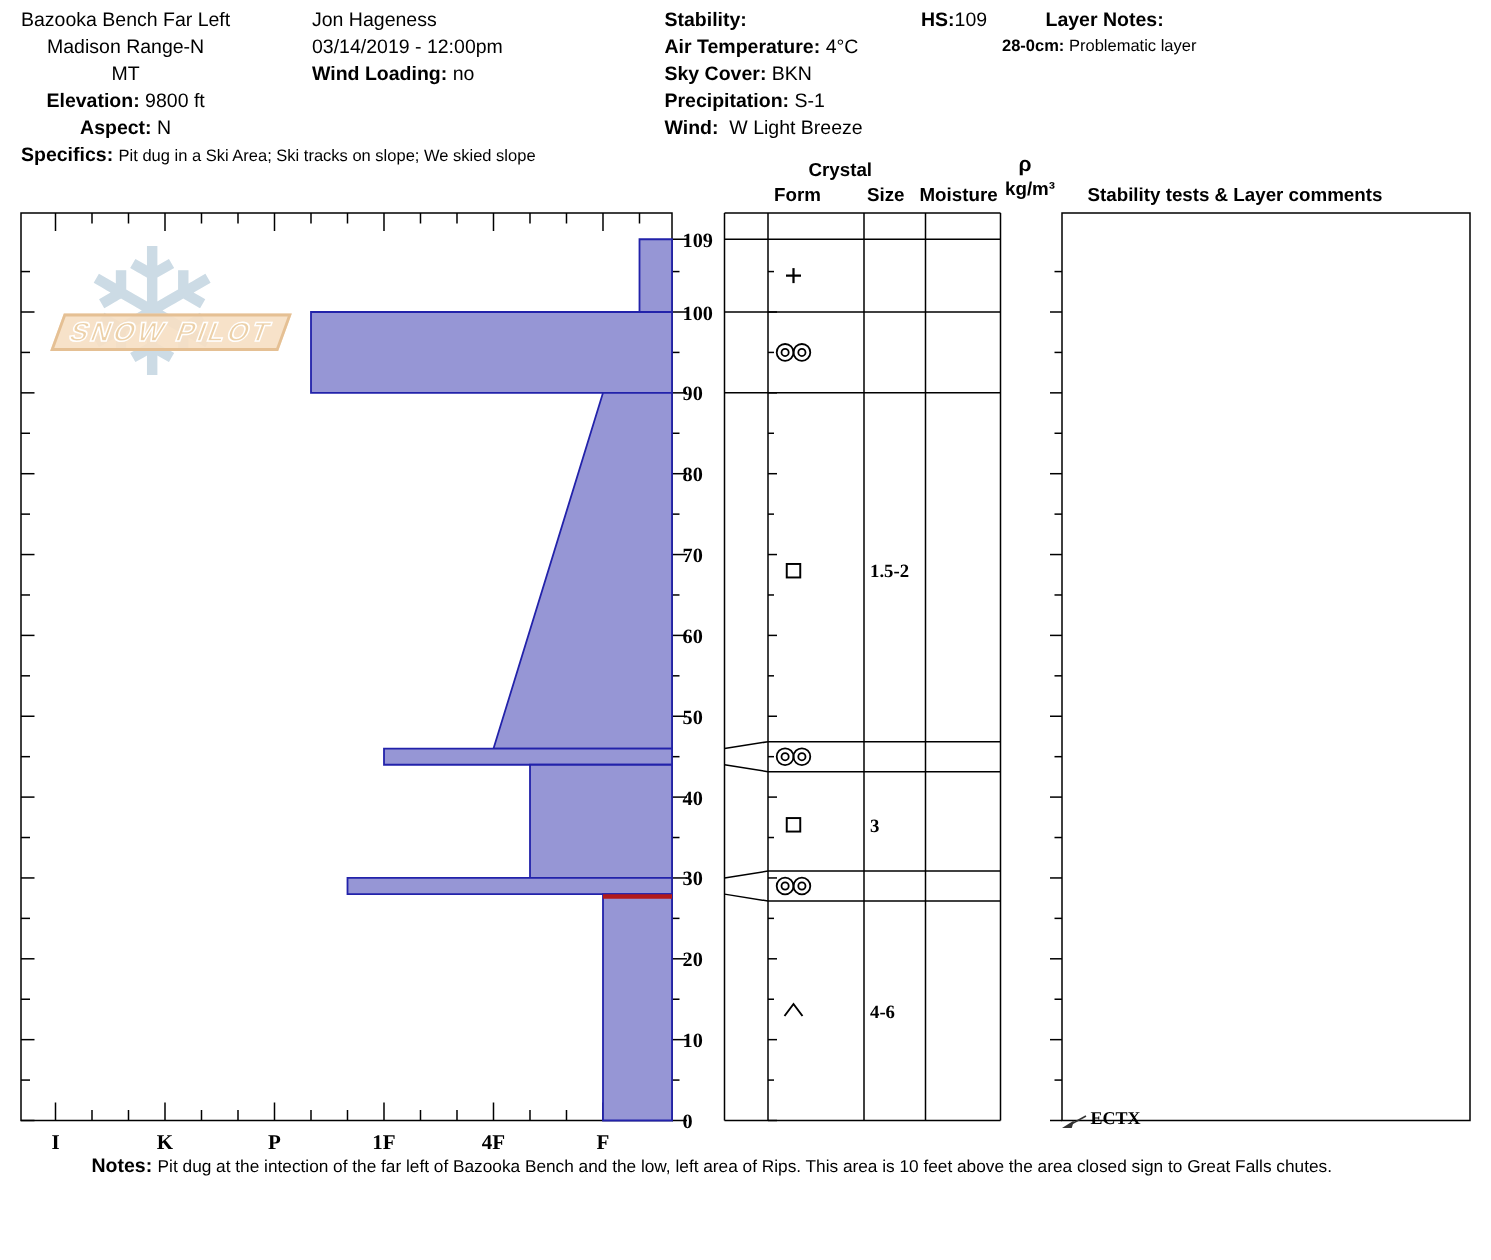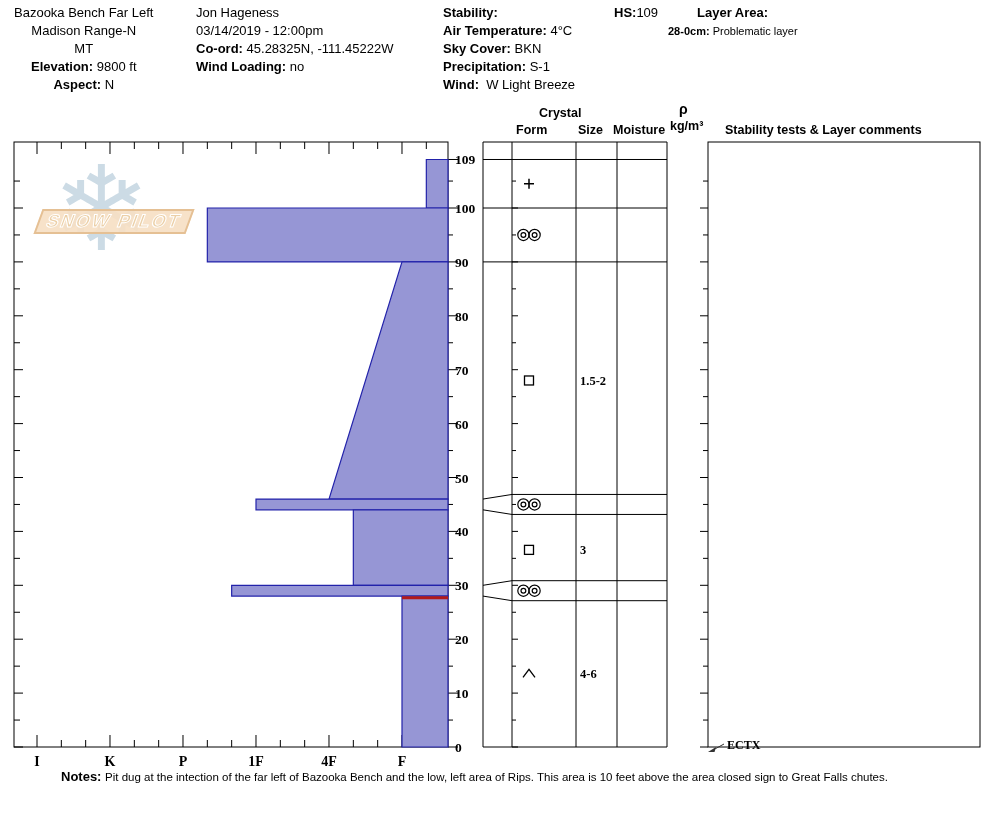--- a/index.html
+++ b/index.html
@@ -26,41 +26,43 @@
 
 <div class="page">
 
   <div class="abs" style="left:14px;top:4px;text-align:center;">
     <div class="hl">Bazooka Bench Far Left</div>
     <div class="hl">Madison Range-N</div>
     <div class="hl">MT</div>
     <div class="hl"><span class="b">Elevation:</span> <span>9800 ft</span></div>
     <div class="hl"><span class="b">Aspect:</span> <span>N</span></div>
   </div>
-
-  <div class="abs" style="left:196px;top:4px;">
+  <div class="abs hl" style="left:14px;top:94px;">
+    <span class="b">Specifics:</span> <span class="small">Pit dug in a Ski Area; Ski tracks on slope; We skied slope</span>
+  </div>
+
+  <div class="abs" style="left:208px;top:4px;">
     <div class="hl">Jon Hageness</div>
     <div class="hl">03/14/2019 - 12:00pm</div>
-    <div class="hl"><span class="b">Co-ord:</span> <span>45.28325N, -111.45222W</span></div>
     <div class="hl"><span class="b">Wind Loading:</span> <span>no</span></div>
   </div>
 
   <div class="abs" style="left:443px;top:4px;">
     <div class="hl"><span class="b">Stability:</span> <span></span></div>
     <div class="hl"><span class="b">Air Temperature:</span> <span>4°C</span></div>
     <div class="hl"><span class="b">Sky Cover:</span> <span>BKN</span></div>
     <div class="hl"><span class="b">Precipitation:</span> <span>S-1</span></div>
     <div class="hl"><span class="b">Wind:</span>&nbsp; <span>W Light Breeze</span></div>
   </div>
 
   <div class="abs hl" style="left:614px;top:4px;">
     <span class="b">HS:</span><span>109</span>
   </div>
 
-  <div class="abs hl b" style="left:697px;top:4px;">Layer Area:</div>
+  <div class="abs hl b" style="left:697px;top:4px;">Layer Notes:</div>
   <div class="abs small" style="left:668px;top:25px;white-space:nowrap;">
     <span class="b">28-0cm:</span> <span>Problematic layer</span>
   </div>
 
   <div class="thead" style="left:539px;top:106px;">Crystal</div>
   <div class="thead" style="left:516px;top:123px;">Form</div>
   <div class="thead" style="left:578px;top:123px;">Size</div>
   <div class="thead" style="left:613px;top:123px;">Moisture</div>
   <div class="thead" style="left:679px;top:101px;font-size:14px;">ρ</div>
   <div class="thead" style="left:670px;top:119px;">kg/m³</div>

